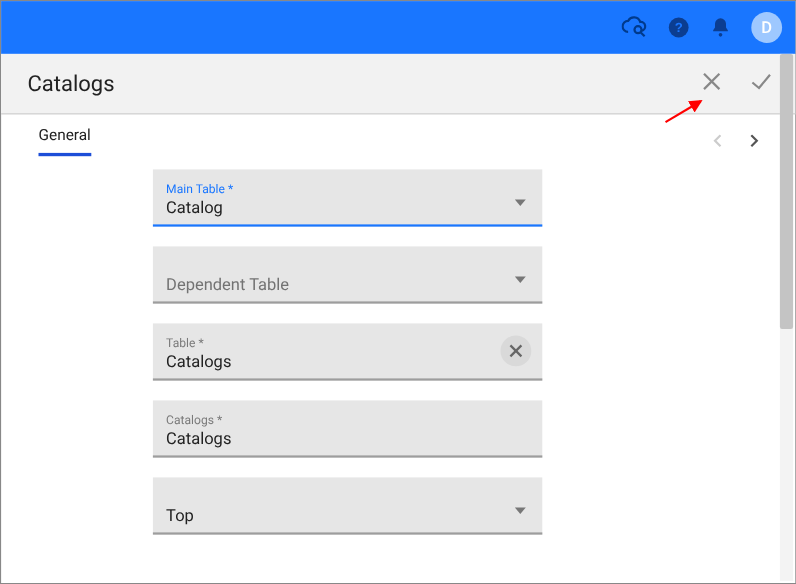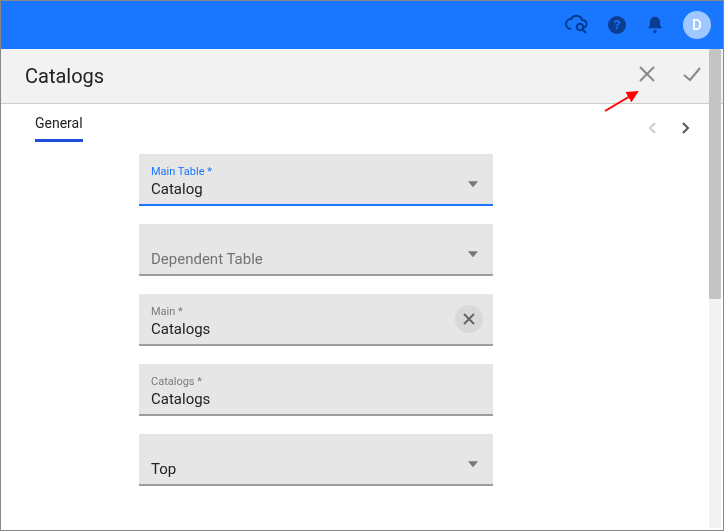--- a/index.html
+++ b/index.html
@@ -106,21 +106,21 @@
     <div class="field empty">
       <div class="flabel">Dependent Table</div>
       <span class="dropdown-caret">
         <svg width="12" height="8" viewBox="0 0 12 8" fill="#777">
             <polygon points="1,1 11,1 6,7"></polygon>
           </svg>
       </span>
     </div>
 
     <div class="field">
-      <div class="flabel">Main *</div>
+      <div class="flabel">Table *</div>
       <div class="fvalue">Catalogs</div>
       <span class="clear-btn">
         <svg width="14" height="14" viewBox="0 0 14 14" stroke="#666" stroke-width="2" fill="none">
           <line x1="2" y1="2" x2="12" y2="12"></line>
             <line x1="12" y1="2" x2="2" y2="12"></line>
         </svg>
       </span>
     </div>
 
     <div class="field">

